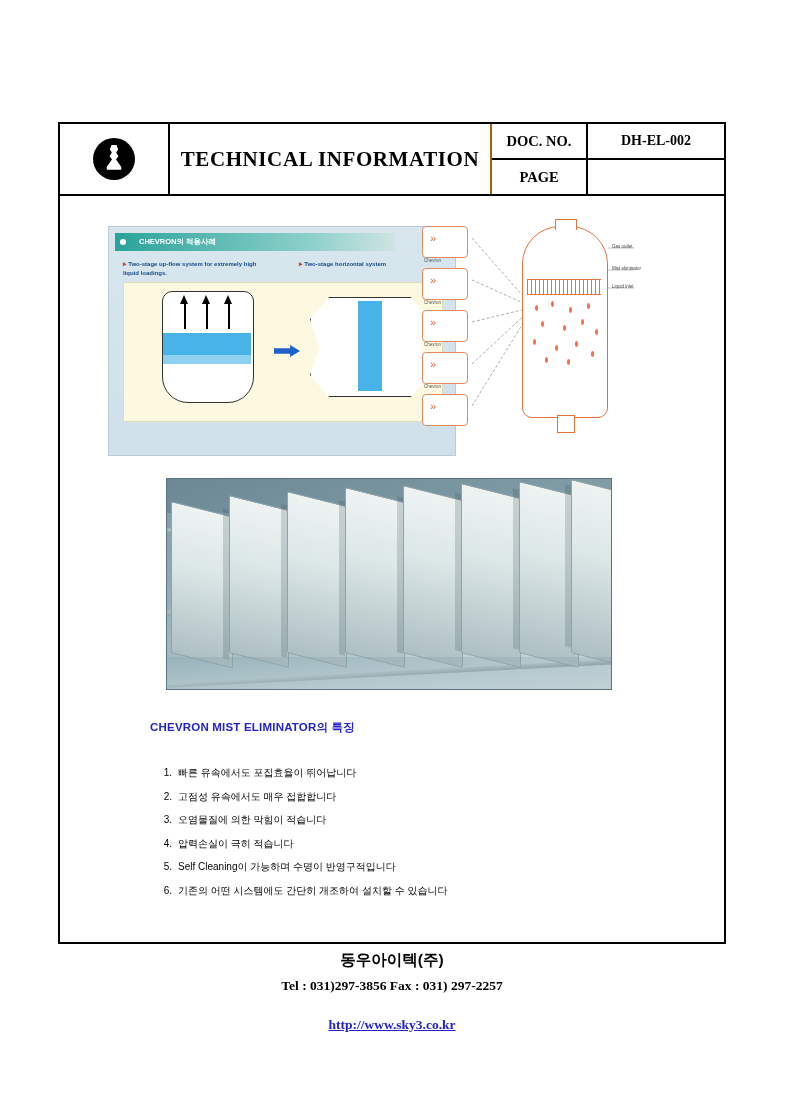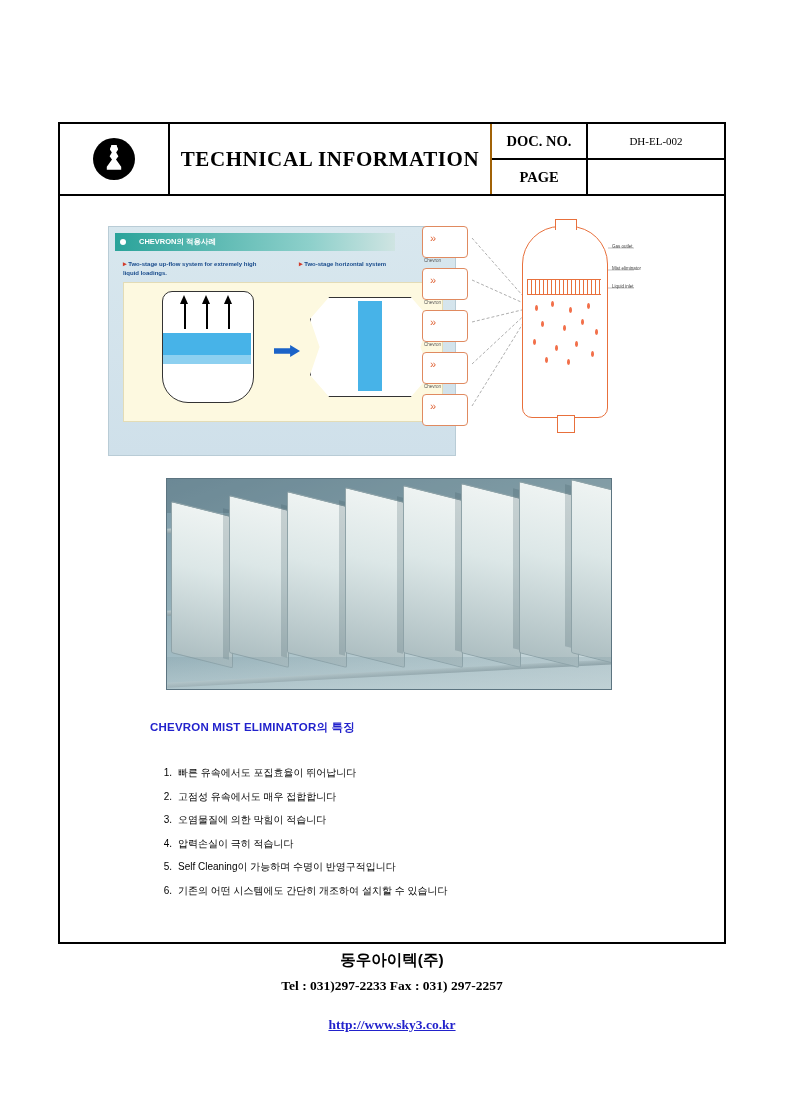--- a/index.html
+++ b/index.html
@@ -105,22 +105,22 @@
     font-size: 14.5px;
     font-weight: bold;
     border-right: 2px solid #000;
     box-sizing: border-box;
   }
   .meta-value {
     flex: 1;
     display: flex;
     align-items: center;
     justify-content: center;
-    font-size: 11px;
-    font-weight: normal;
+    font-size: 14px;
+    font-weight: bold;
     box-sizing: border-box;
   }
 
   
   .body-area {
     position: absolute;
     left: 0;
     top: 72px;
     width: 664px;
     height: 680px;
@@ -628,17 +628,17 @@
         <li>
           <span class="num">6.</span><span>기존의 어떤 시스템에도  간단히  개조하여  설치할  수  있습니다</span>
         </li>
       </ul>
 
     </div>
   </div>
 
   <div class="footer">
     <div class="company">동우아이텍(주)</div>
-    <div class="tel">Tel : 031)297-2233 Fax : 031) 297-2257</div>
+    <div class="tel">Tel : 031)297-3856 Fax : 031) 297-2257</div>
     <div class="url">http://www.sky3.co.kr</div>
   </div>
 
 </div>
 
 </body></html>

